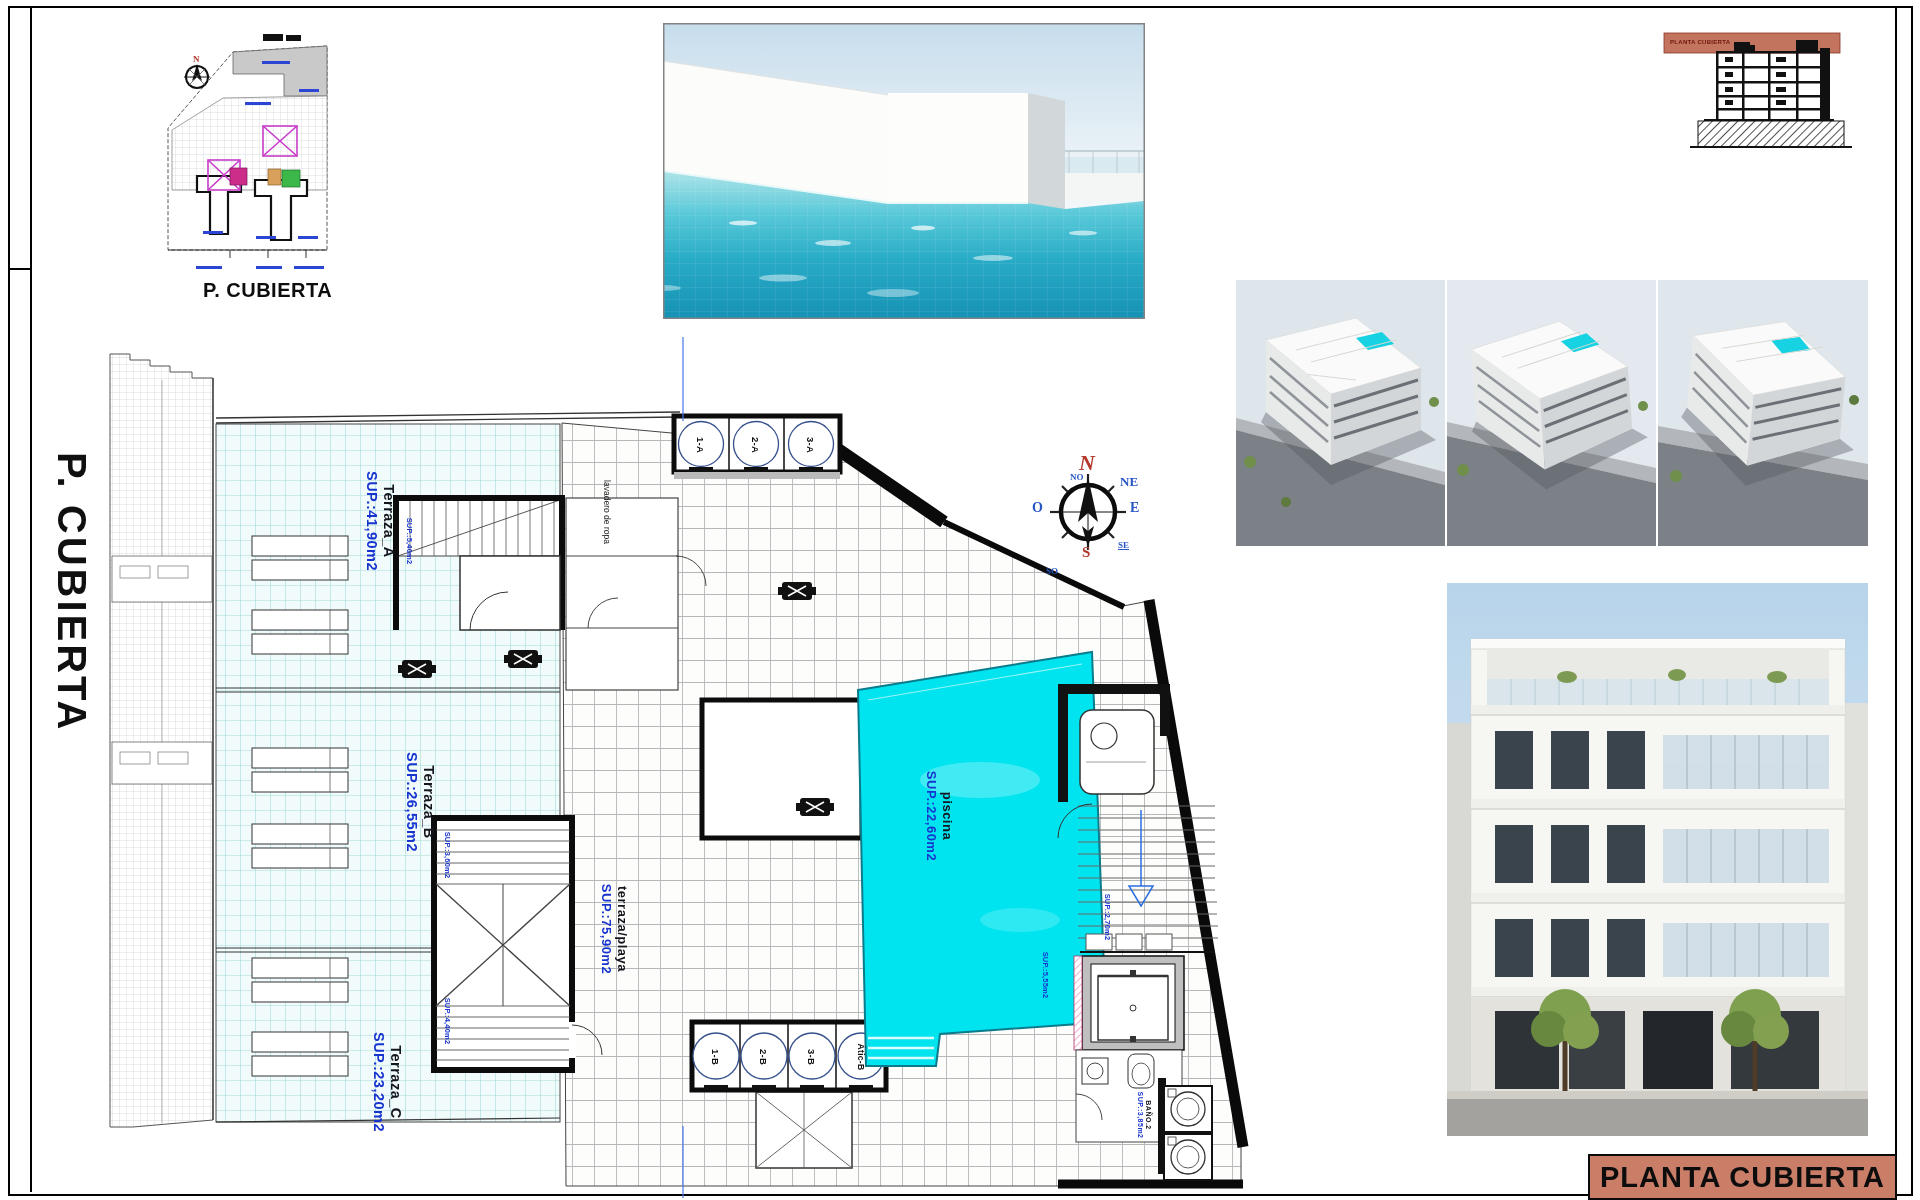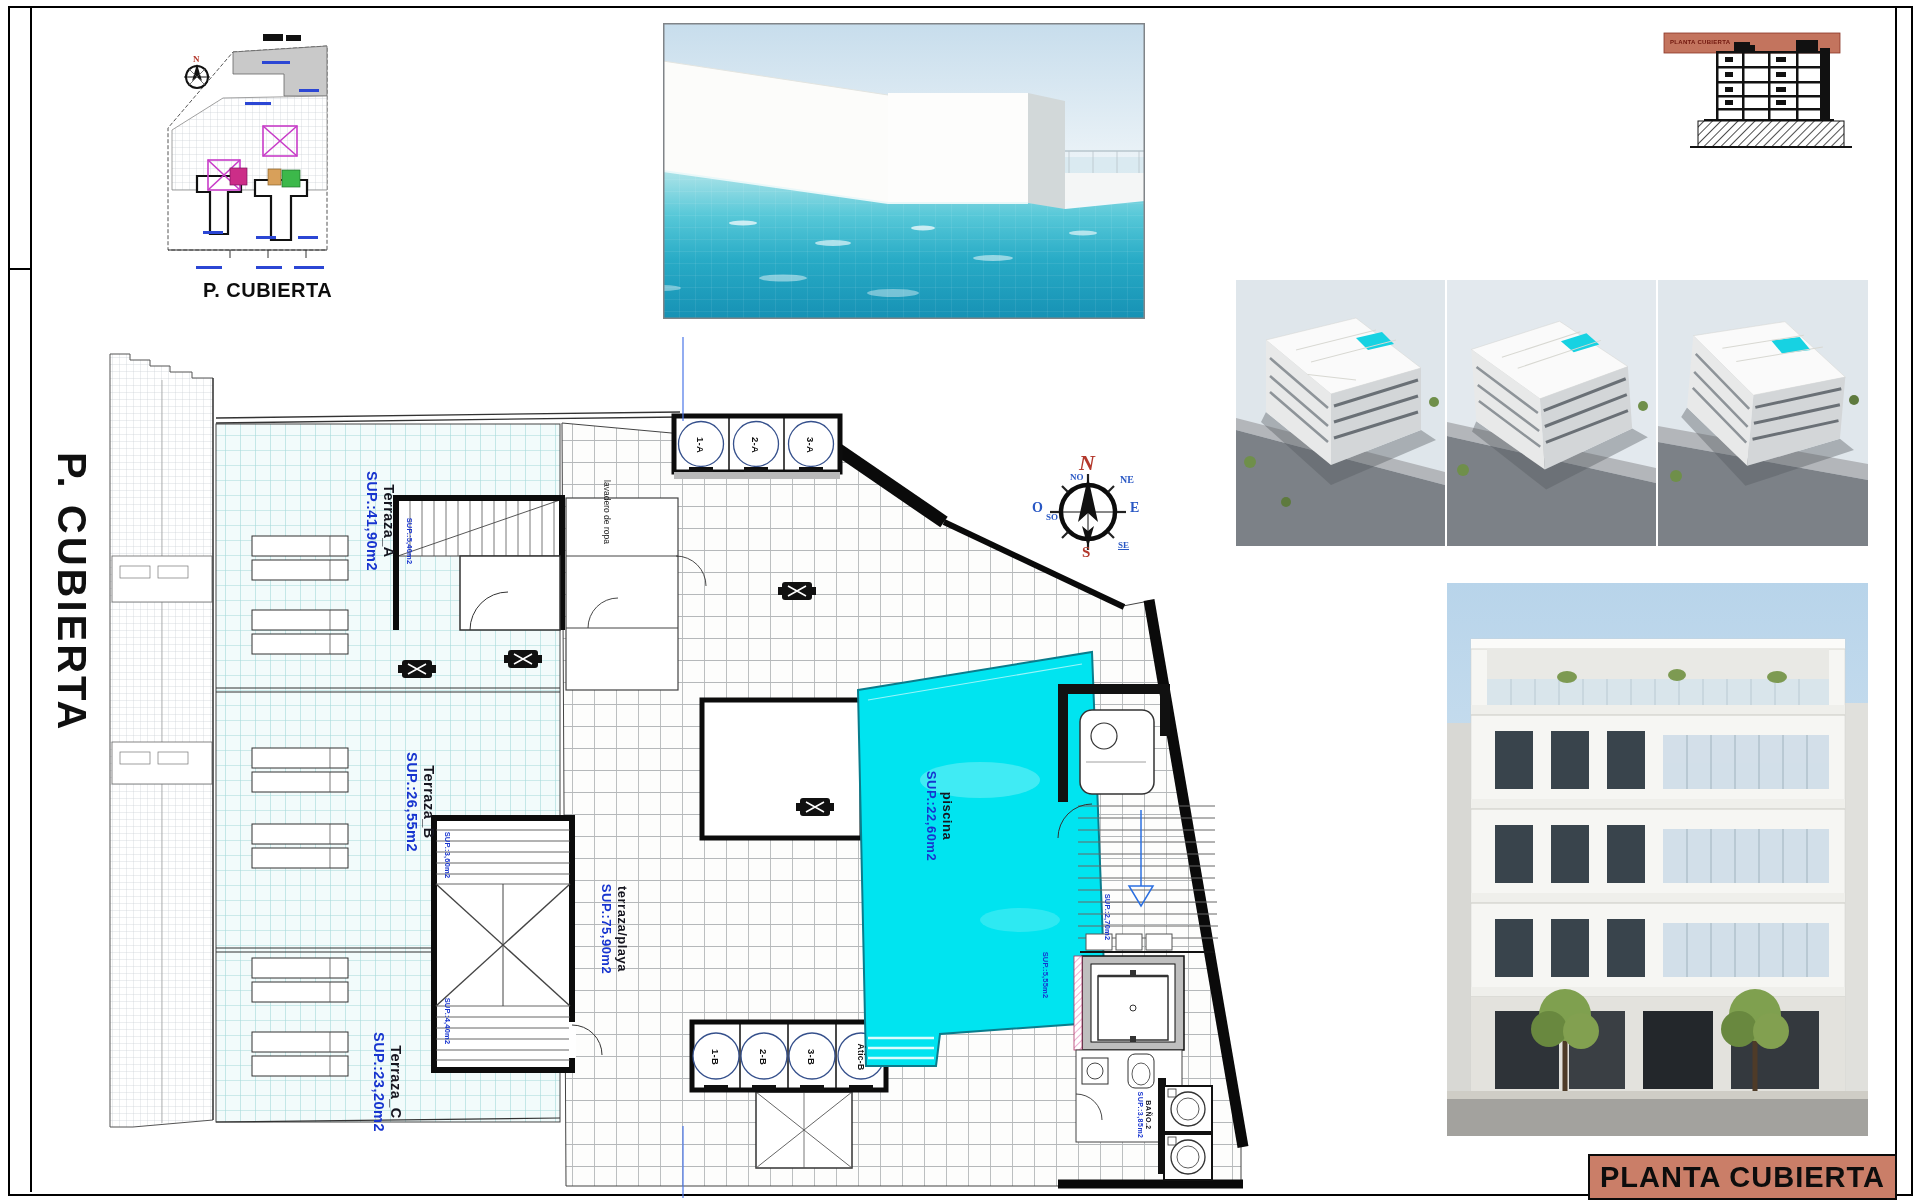--- a/index.html
+++ b/index.html
@@ -598,23 +598,23 @@
   <div class="v unit-lbl" style="left:816px;top:428px;width:34px;">3-A</div>
   <div class="v unit-lbl" style="left:721px;top:1040px;width:34px;">1-B</div>
   <div class="v unit-lbl" style="left:769px;top:1040px;width:34px;">2-B</div>
   <div class="v unit-lbl" style="left:817px;top:1040px;width:34px;">3-B</div>
   <div class="v unit-lbl" style="left:866px;top:1034px;width:46px;font-size:8.5px;">Átic-B</div>
 
   <span class="compass-letter c-red" style="left:1079px;top:450px;font-size:22px;font-style:italic;">N</span>
   <span class="compass-letter c-red" style="left:1082px;top:544px;font-size:15px;">S</span>
   <span class="compass-letter c-blue" style="left:1130px;top:500px;font-size:14px;">E</span>
   <span class="compass-letter c-blue" style="left:1032px;top:500px;font-size:14px;">O</span>
-  <span class="compass-letter c-blue" style="left:1120px;top:474px;font-size:10px;text-align:center;">NE</span>
+  <span class="compass-letter c-blue" style="left:1120px;top:474px;font-size:13px;text-align:center;">NE</span>
   <span class="compass-letter c-blue" style="left:1118px;top:540px;font-size:9px;text-decoration:underline;">SE</span>
-  <span class="compass-letter c-blue" style="left:1046px;top:512px;font-size:9px;">SO</span>
+  <span class="compass-letter c-blue" style="left:1046px;top:566px;font-size:9px;">SO</span>
   <span class="compass-letter c-blue" style="left:1042px;top:472px;font-size:9px;padding-left:28px;">NO</span>
   <span class="compass-letter c-red" style="left:193px;top:54px;font-size:9px;">N</span>
 
   <div id="title-block" class="abs" style="left:1588px;top:1154px;width:305px;height:42px;background:#ca7e68;">
     <span>PLANTA CUBIERTA</span>
   </div>
 
 </div>
 
 </body></html>

